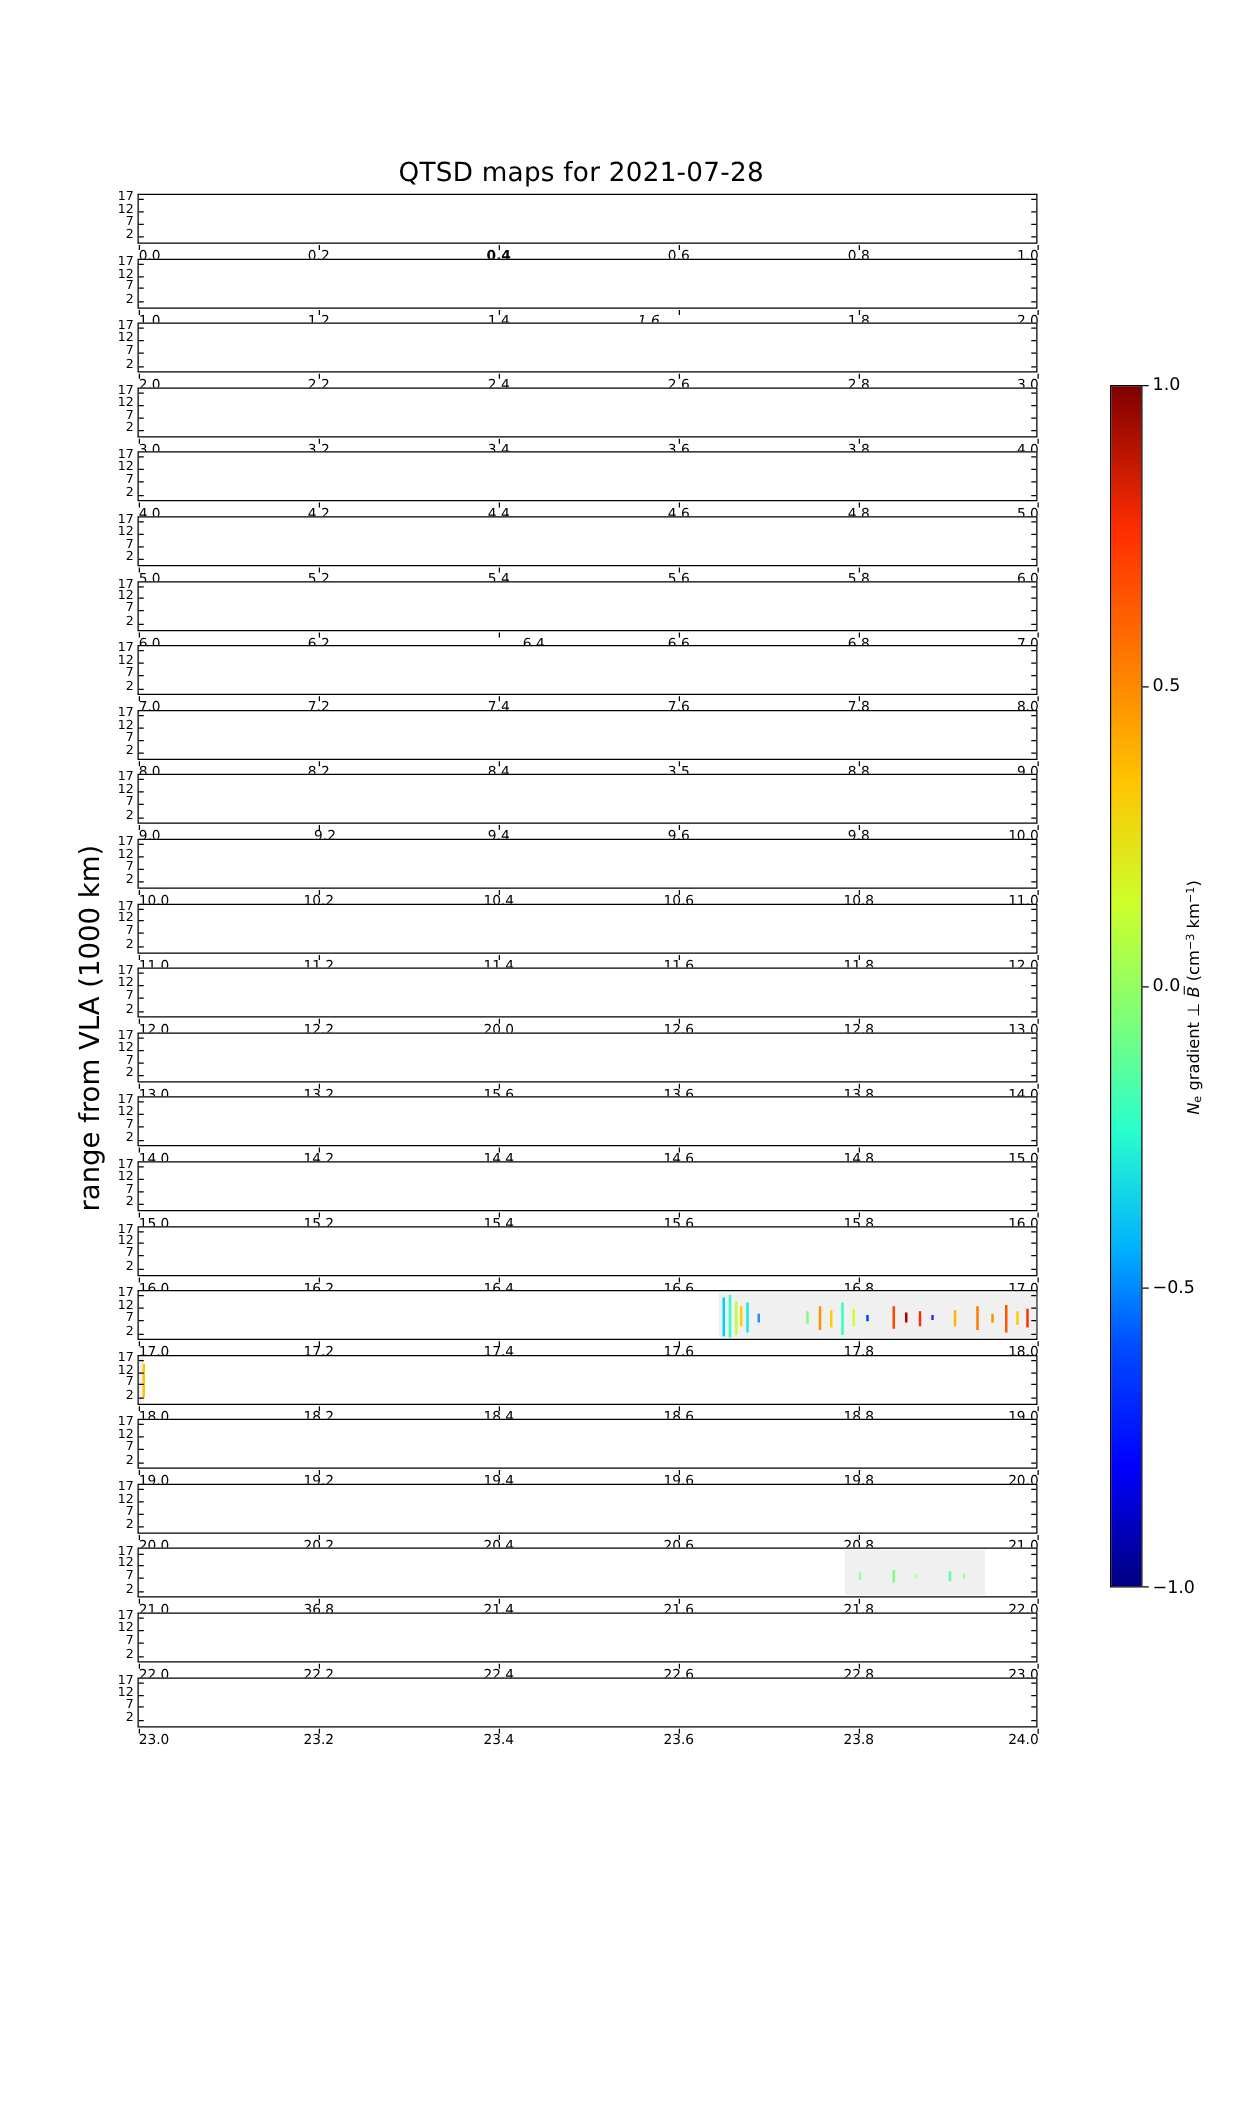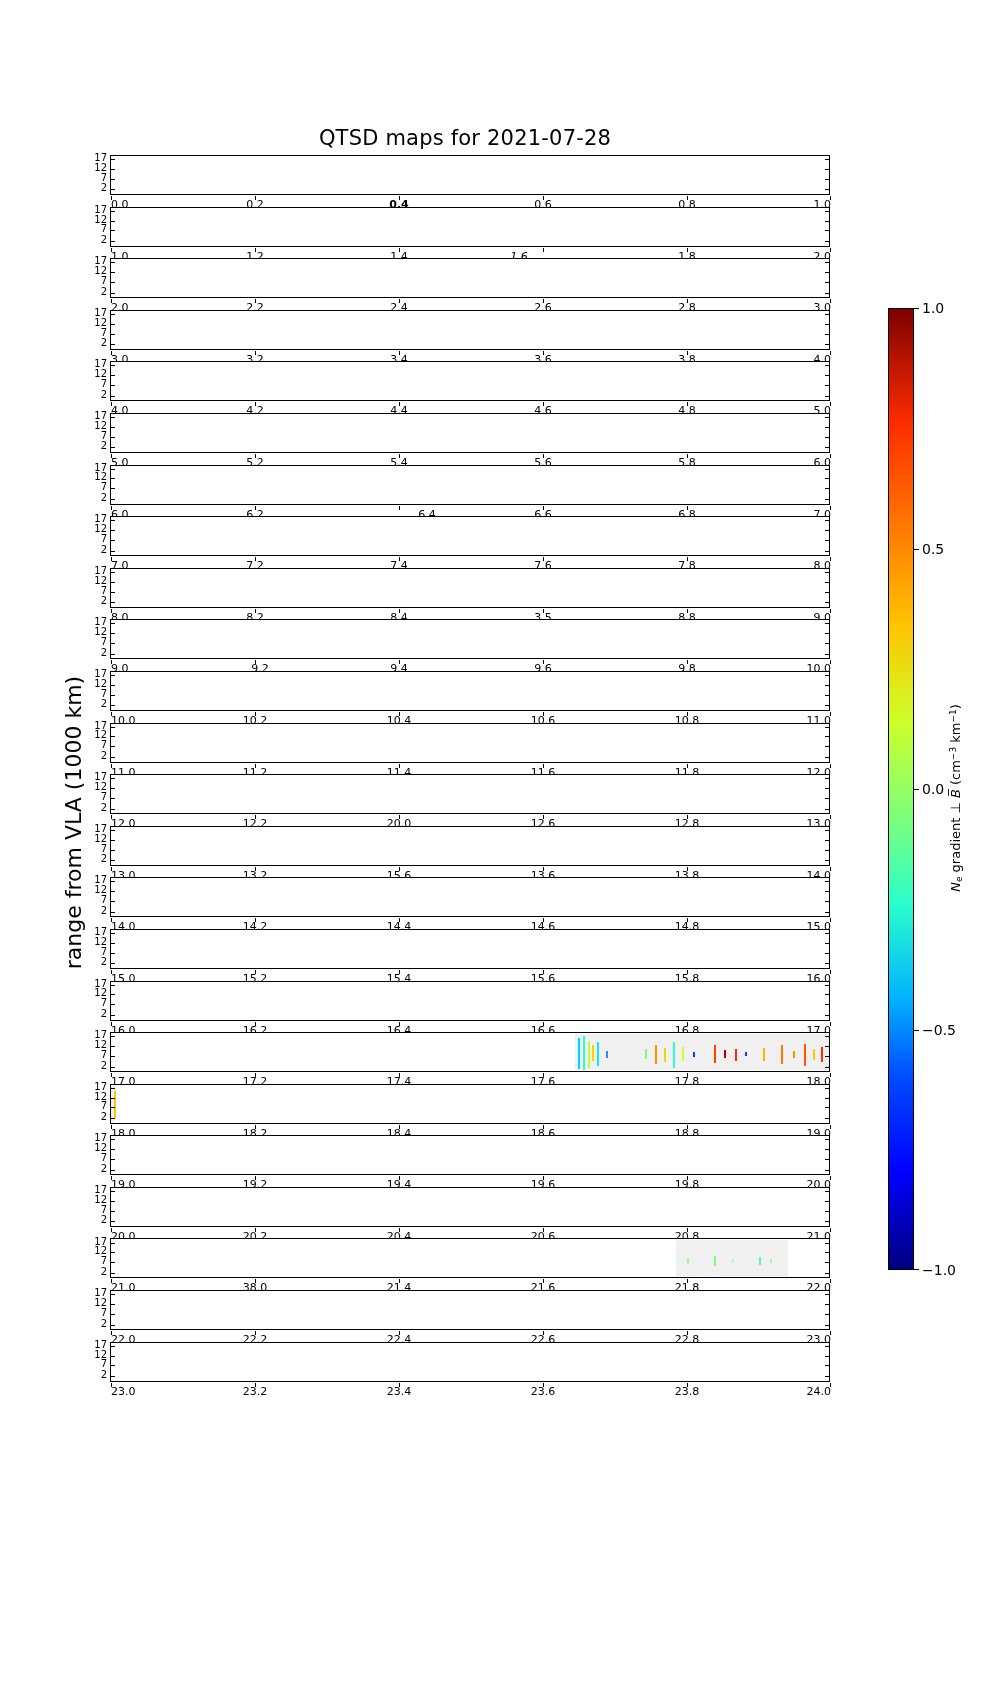--- a/index.html
+++ b/index.html
@@ -961,21 +961,21 @@
         <div class="ytick-labels">
           <span style="top: -0.96px;">17</span>
           <span style="top: 8.92px;">12</span>
           <span style="top: 18.8px;">7</span>
           <span style="top: 29.44px;">2</span>
         </div>
         <div class="xtick-row">
           <div class="xt" style="left: 0px;"></div>
           <div class="xl" style="transform: translateX(0px); left: 0px;">21.0</div>
           <div class="xt" style="left: 144px;"></div>
-          <div class="xl" style="left: 144px;">38.0</div>
+          <div class="xl" style="left: 144px;">36.8</div>
           <div class="xt" style="left: 288px;"></div>
           <div class="xl" style="left: 288px;">21.4</div>
           <div class="xt" style="left: 432px;"></div>
           <div class="xl" style="left: 432px;">21.6</div>
           <div class="xt" style="left: 576px;"></div>
           <div class="xl" style="left: 576px;">21.8</div>
           <div class="xt" style="left: 719px;"></div>
           <div class="xl" style="transform: translateX(-100%); left: 720px;">22.0</div>
         </div>
       </div>

